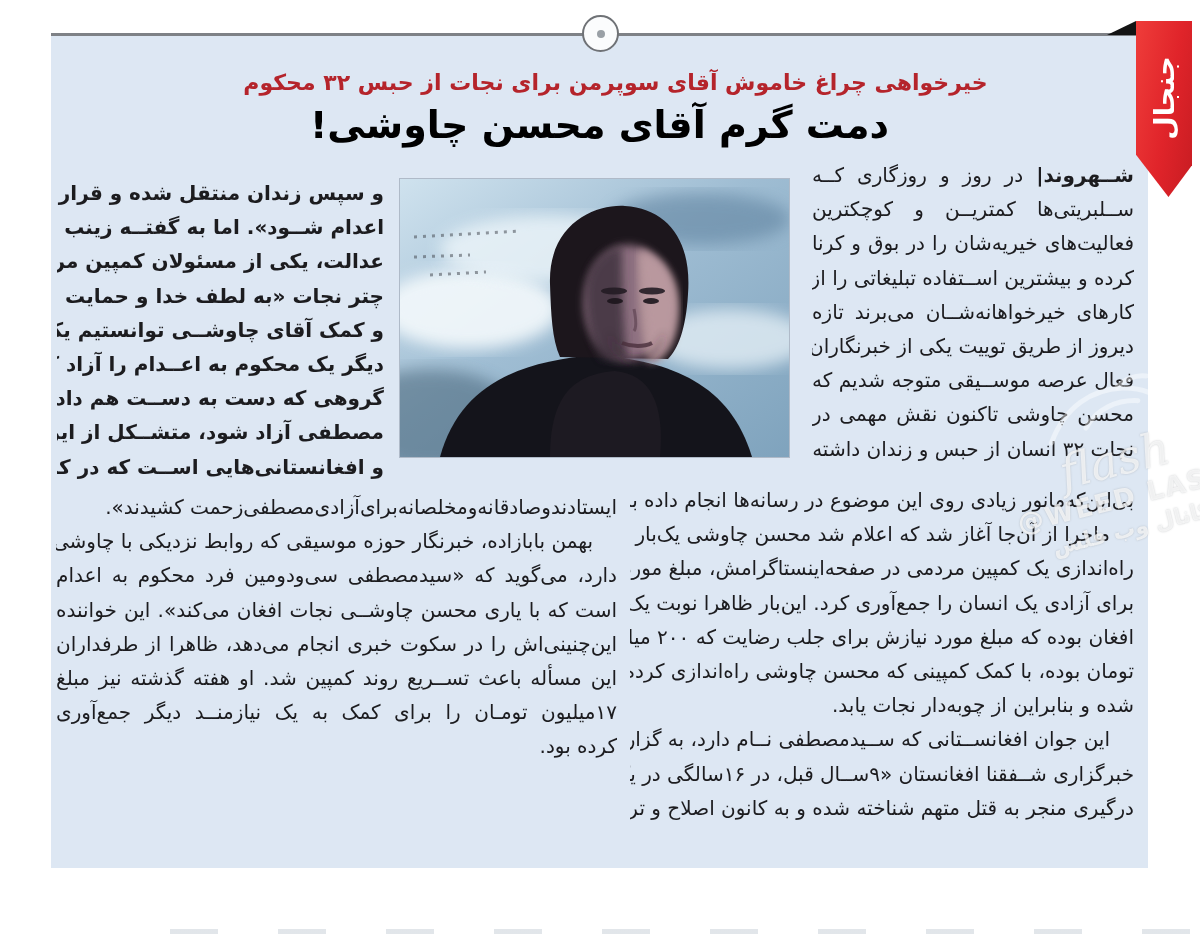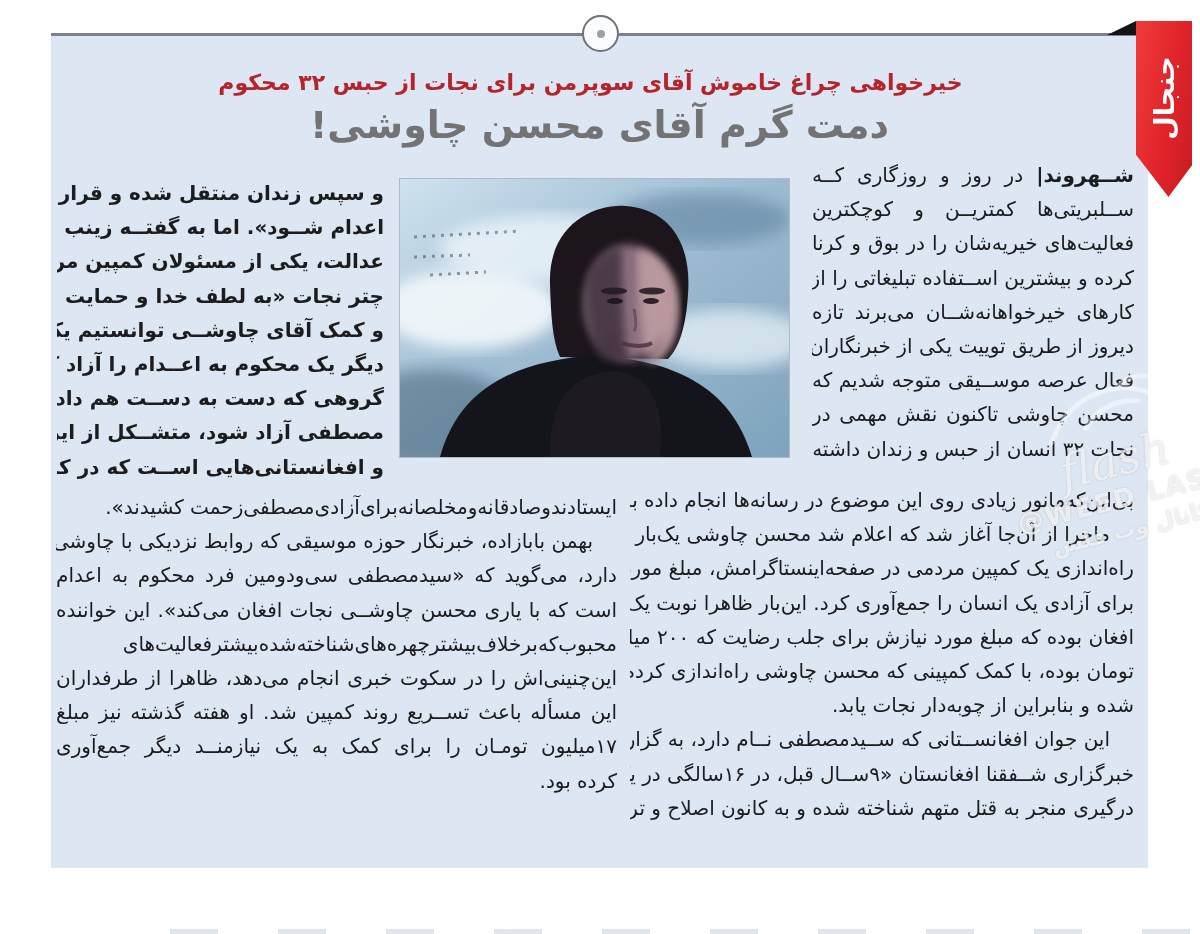--- a/index.html
+++ b/index.html
@@ -21,24 +21,24 @@
   .ribbon-fold { position:absolute; left:1107px; top:21px; width:29px; height:14px;
                  background:#141414; clip-path:polygon(100% 0, 100% 100%, 0 100%); z-index:5; }
   .ribbon { position:absolute; left:1136px; top:21px; width:56px; height:176px; z-index:6;
             background:linear-gradient(100deg,#ef3d3a 0%,#e0242a 55%,#c71c22 100%);
             clip-path:polygon(0 0, 100% 0, 100% 82%, 58% 100%, 0 76%);
             box-shadow:-2px 2px 4px rgba(0,0,0,.18); }
   .ribbon-label { position:absolute; left:50%; top:44%; transform:translate(-50%,-50%) rotate(-90deg);
                   color:#ffffff; font-weight:bold; font-size:27px; white-space:nowrap; }
 
   
-  .kicker { position:absolute; left:42px; top:70px; width:1097px; text-align:center;
+  .kicker { position:absolute; left:67px; top:70px; width:1097px; text-align:center;
             color:#b5242b; font-weight:bold; font-size:22px; }
   .headline { position:absolute; left:51px; top:100px; width:1097px; text-align:center;
-              color:#737373; font-weight:bold; font-size:38px; line-height:50px;
+              color:#000000; font-weight:bold; font-size:38px; line-height:50px;
               letter-spacing:-0.5px; }
 
   
   .photo { position:absolute; left:400px; top:179px; width:389px; height:278px;
            outline:1px solid rgba(40,50,70,.25); overflow:hidden; }
   .photo svg { display:block; width:100%; height:100%; }
 
   
   .col { position:absolute; color:#1c1c1f; }
   .line { font-size:20px; line-height:34.2px; height:34.2px; overflow:hidden;
@@ -173,21 +173,20 @@
     <div class="line indent">این جوان افغانســتانی که ســیدمصطفی نــام دارد، به گزارش</div>
     <div class="line">خبرگزاری شــفقنا افغانستان «۹ســال قبل، در ۱۶سالگی در یک</div>
     <div class="line">درگیری منجر به قتل متهم شناخته شده و به کانون اصلاح و تربیت</div>
   </div>
 
   <div class="col col-lw">
     <div class="line end">ایستادندوصادقانه‌ومخلصانه‌برای‌آزادی‌مصطفی‌زحمت کشیدند».</div>
     <div class="line indent">بهمن بابازاده، خبرنگار حوزه موسیقی که روابط نزدیکی با چاوشی</div>
     <div class="line">دارد، می‌گوید که «سیدمصطفی سی‌ودومین فرد محکوم به اعدام</div>
     <div class="line">است که با یاری محسن چاوشــی نجات افغان می‌کند». این خواننده</div>
-    <div class="line">محبوب‌که‌برخلاف‌بیشترچهره‌های‌شناخته‌شده‌بیشترفعالیت‌های</div>
     <div class="line">این‌چنینی‌اش را در سکوت خبری انجام می‌دهد، ظاهرا از طرفداران</div>
     <div class="line">این مسأله باعث تســریع روند کمپین شد. او هفته گذشته نیز مبلغ</div>
     <div class="line">۱۷میلیون تومـان را برای کمک به یک نیازمنــد دیگر جمع‌آوری</div>
     <div class="line end">کرده بود.</div>
   </div>
 
   <div class="watermark">
     <svg class="wm-doodle" width="150" height="56" viewBox="0 0 150 56">
       <g fill="none" stroke="rgba(255,255,255,0.8)" stroke-width="5" stroke-linecap="round">
         <path d="M18,50 C40,18 70,8 100,14 C118,18 132,28 140,42"></path>

